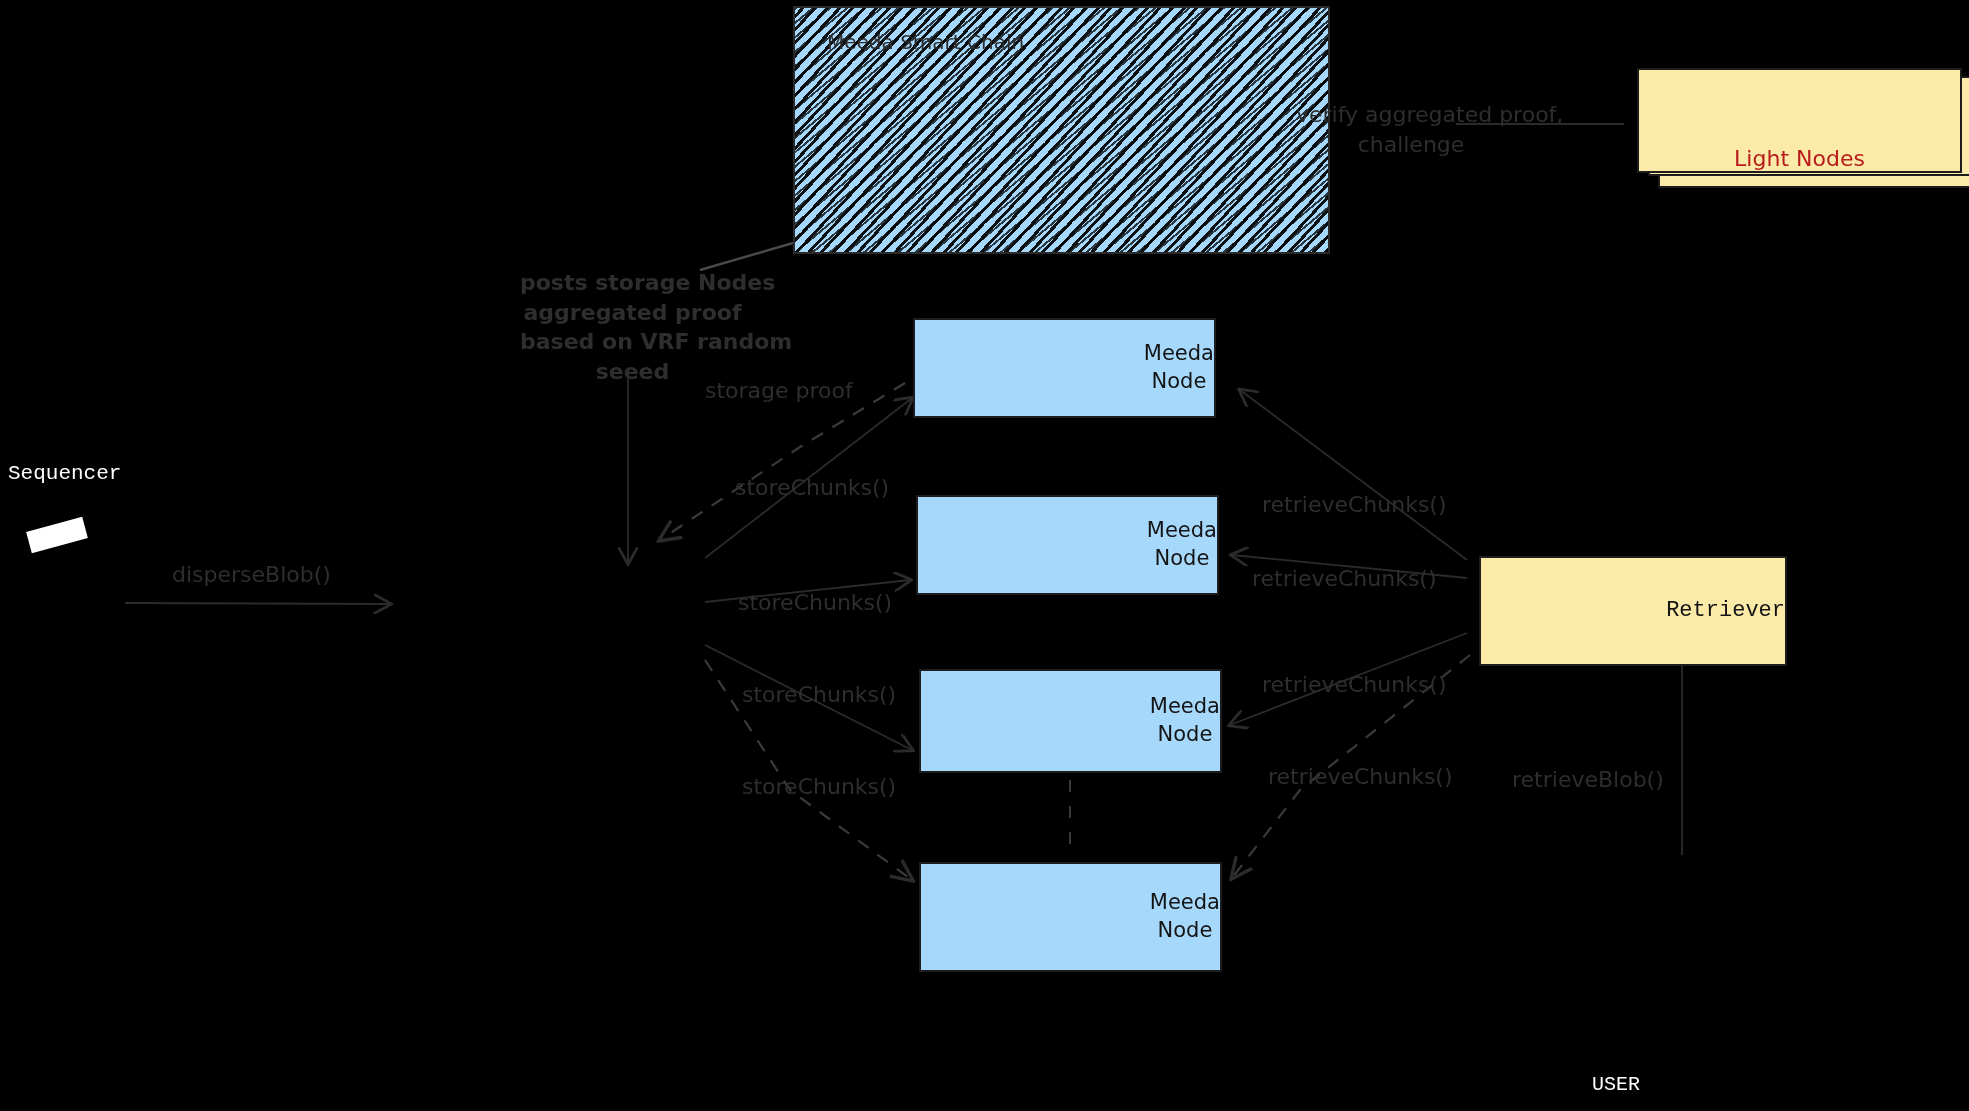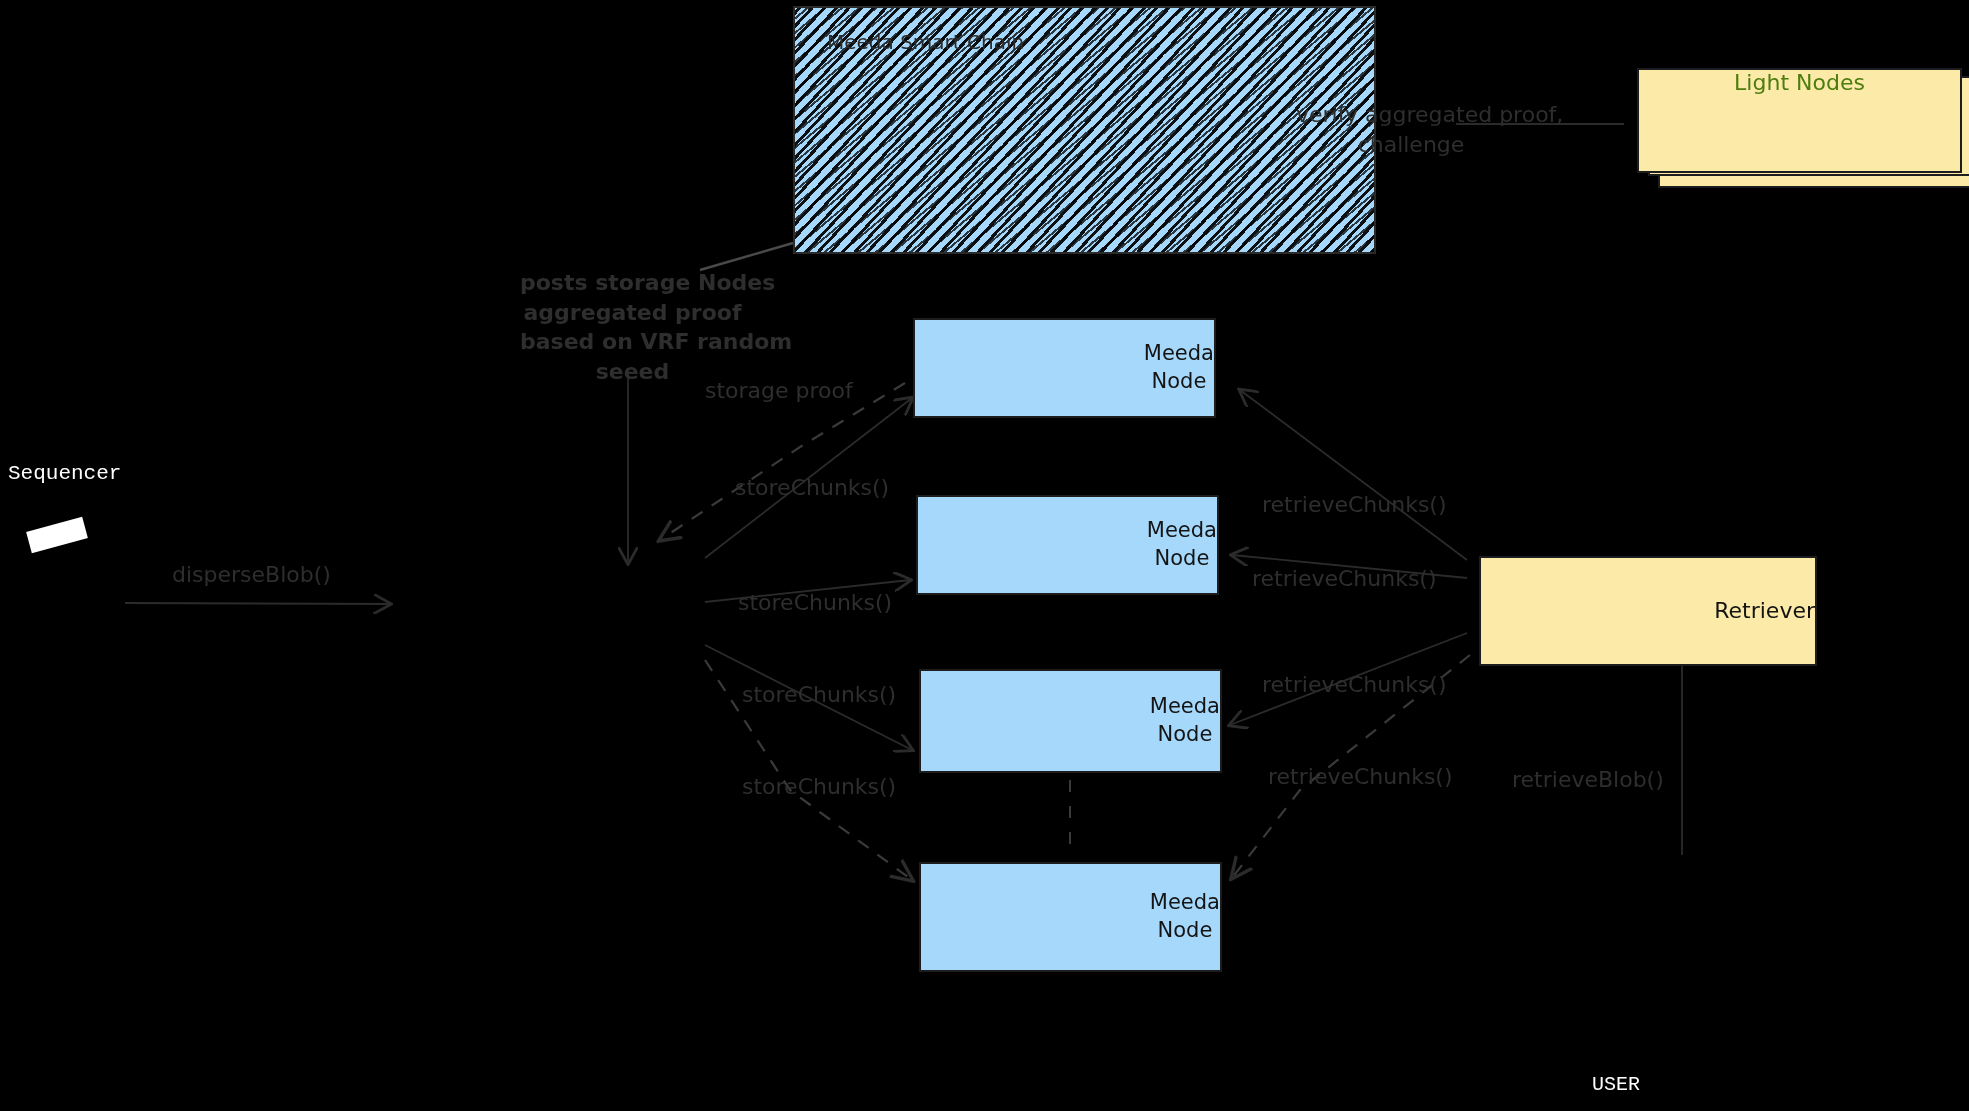--- a/index.html
+++ b/index.html
@@ -51,24 +51,24 @@
     font-size: 22px;
   }
   .lightnode-card {
     position: absolute;
     box-sizing: border-box;
     border: 2px solid #1d1d1d;
     background: #fbeaa8;
   }
   .lightnode-top {
     display: flex;
-    align-items: flex-start;
+    align-items: flex-end;
     justify-content: center;
     font-size: 22px;
-    color: #4d7c0f;
+    color: #b91c1c;
   }
   .chain-box {
     position: absolute;
     box-sizing: border-box;
     border: 2px solid #2a2a2a;
     background:
       repeating-linear-gradient(
         -47deg,
         rgba(0,0,0,0.92) 0px,
         rgba(0,0,0,0.92) 3px,
@@ -197,21 +197,21 @@
 
     <g>
       <path d="M 1682 666 L 1682 855" stroke="#2b2b2b" stroke-width="1.8" fill="none"></path>
     </g>
 
     <g>
       <path d="M 1070 780 L 1070 855" stroke="#3a3a3a" stroke-width="2" fill="none" stroke-dasharray="12 14"></path>
     </g>
   </svg>
 
-  <div class="chain-box" style="left:793px; top:6px; width:583px; height:248px;">
+  <div class="chain-box" style="left:793px; top:6px; width:537px; height:248px;">
     <div class="chain-title" style="left:32px; top:22px;">Meeda Smart Chain</div>
   </div>
 
   <div>
     <div class="lightnode-card" style="left:1658px; top:88px; width:325px; height:100px;"></div>
     <div class="lightnode-card" style="left:1648px; top:76px; width:325px; height:100px;"></div>
     <div class="lightnode-card lightnode-top" style="left:1637px; top:68px; width:325px; height:105px;">
       <span>Light Nodes</span>
     </div>
   </div>
@@ -241,21 +241,21 @@
     </span>
   </div>
 
   <div class="node-box meeda-node" style="left:919px; top:862px; width:303px; height:110px;">
     <span>
       <span>Meeda</span><br>
       <span>Node</span>
     </span>
   </div>
 
-  <div class="node-box retriever-box" style="left:1479px; top:556px; width:338px; height:110px;">
+  <div class="node-box retriever-box" style="left:1479px; top:556px; width:308px; height:110px;font-family:Liberation Mono, monospace;">
     <span>Retriever</span>
   </div>
 
   <div class="plain-label" style="left:1592px; top:1073px; font-size:20px;">USER</div>
 
   <div class="edge-label" style="left:172px; top:560px;">disperseBlob()</div>
 
   <div class="edge-label" style="left:520px; top:268px; width:225px; text-align:center;font-weight:bold;">posts storage Nodes
 aggregated proof
 based on VRF random

